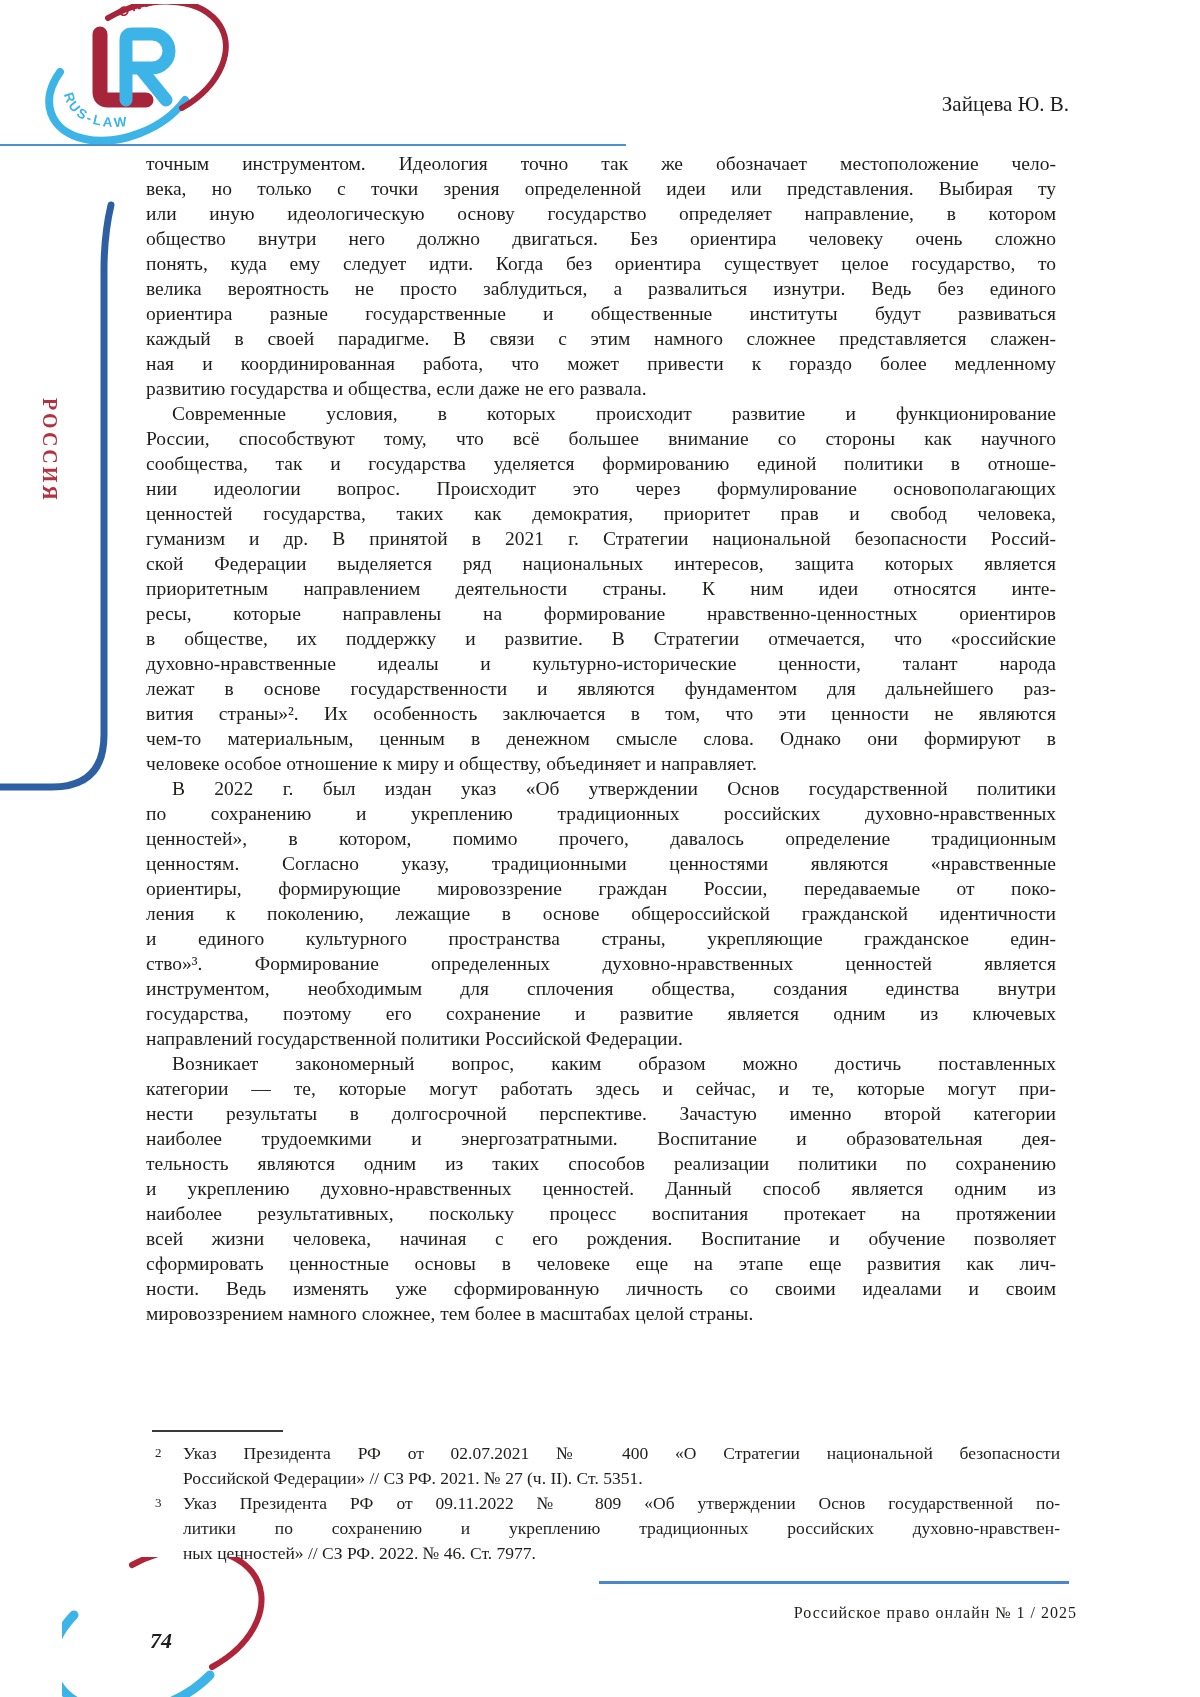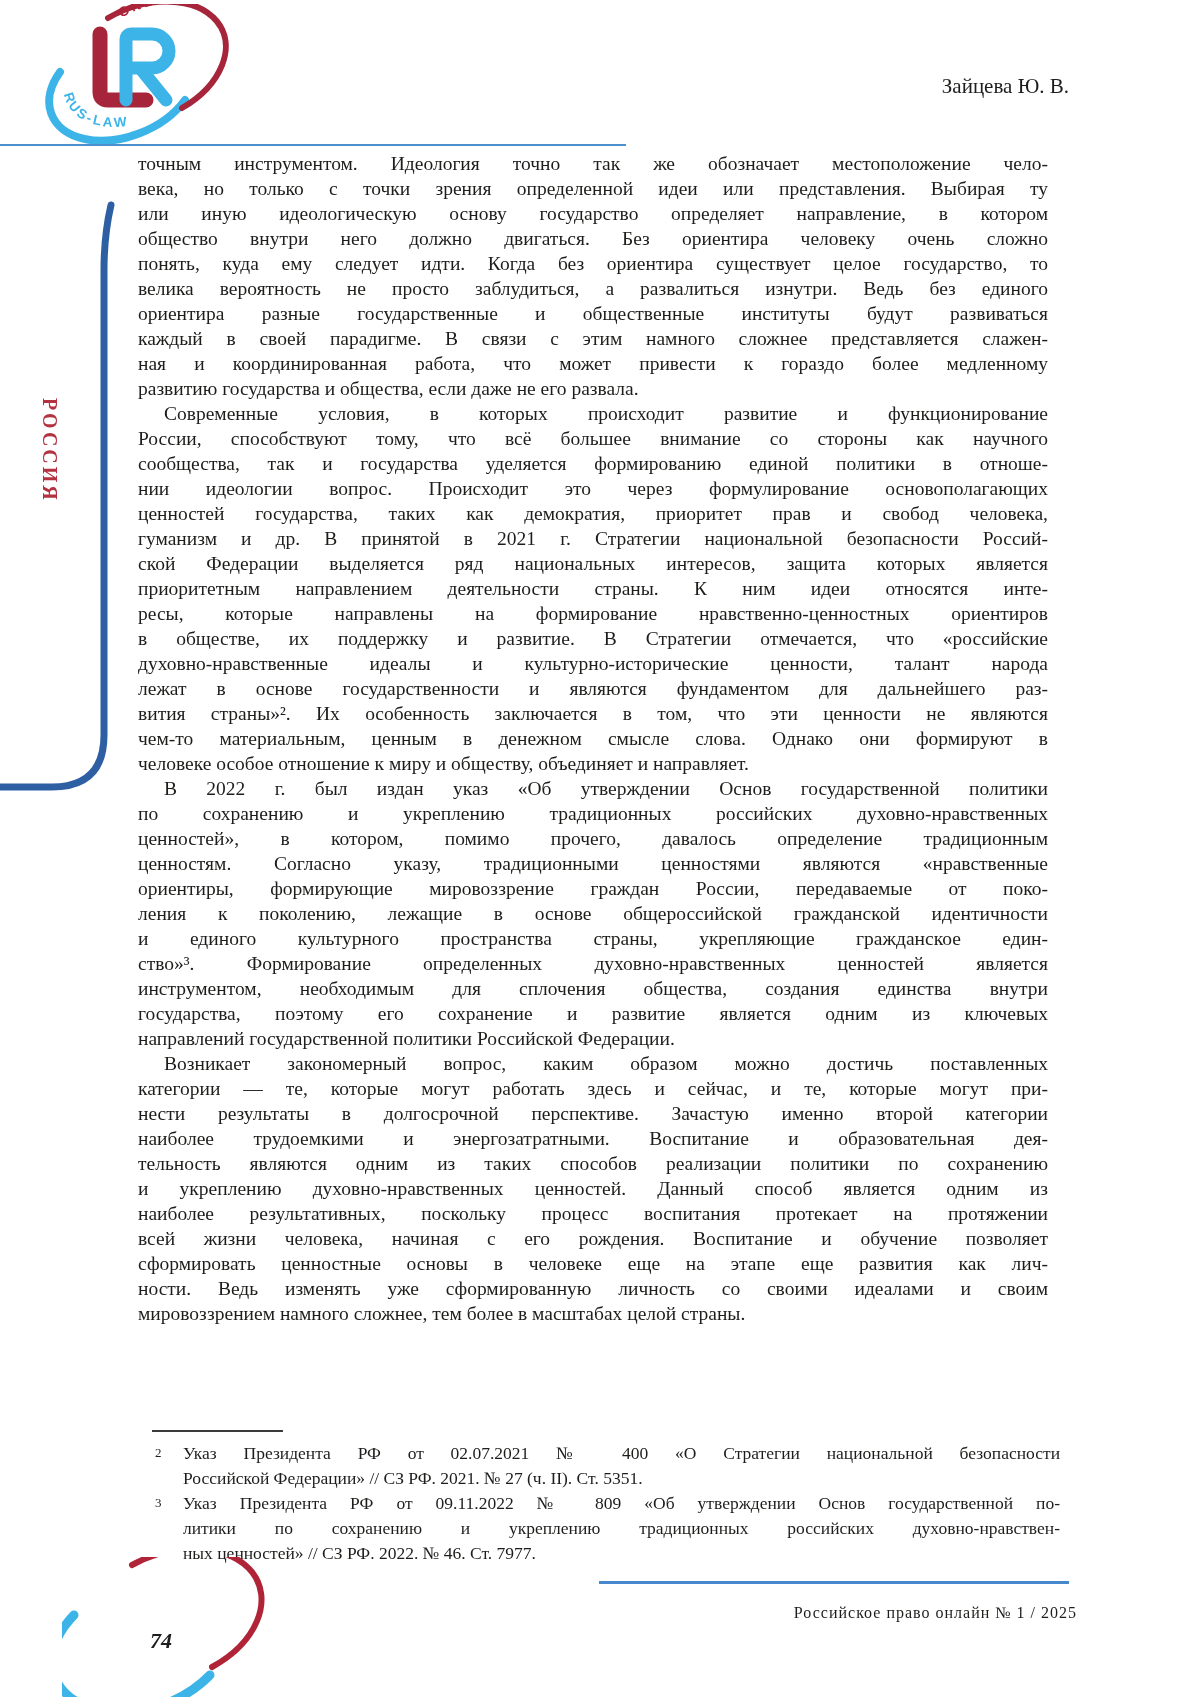--- a/index.html
+++ b/index.html
@@ -1,29 +1,29 @@
 <!DOCTYPE html>
 <html><head>
 <meta charset="utf-8">
 <style>
   html,body{margin:0;padding:0;background:#ffffff;}
   .page{
     position:relative;width:1200px;height:1697px;background:#fff;overflow:hidden;
     font-family:"Liberation Serif","DejaVu Serif",serif;color:#1d1d1b;
   }
   .logo{position:absolute;left:30px;top:4px;width:200px;height:140px;}
-  .author{position:absolute;top:74px;right:131px;font-size:21px;color:#1d1d1b;}
+  .author{position:absolute;top:92px;right:131px;font-size:21px;color:#1d1d1b;}
   .header-rule{position:absolute;left:0;top:144px;width:626px;height:2px;background:#4e8fce;}
   .bracket{position:absolute;left:0;top:190px;width:115px;height:610px;}
   .rubric{
     position:absolute;left:38px;top:398px;
     writing-mode:vertical-rl;
     font-weight:bold;font-size:20px;letter-spacing:3px;color:#b43240;
   }
-  .body-text{position:absolute;left:138px;top:151px;width:910px;font-size:19.5px;line-height:25px;}
+  .body-text{position:absolute;left:146px;top:151px;width:910px;font-size:19.5px;line-height:25px;}
   .line{text-align:justify;text-align-last:justify;}
   .line.last{text-align-last:left;}
   .para.indent .line:first-child{text-indent:26px;}
   .fn-sep{position:absolute;left:152px;top:1430px;width:131px;border-top:2px solid #3a3a3a;}
   .footnotes{position:absolute;left:152px;top:1441px;width:908px;font-size:17.5px;line-height:25px;}
   .footnote{position:relative;padding-left:31px;}
   .fn-marker{position:absolute;left:3px;top:-1px;font-size:13px;}
   .footer-swoosh{position:absolute;left:62px;top:1557px;width:205px;height:140px;}
   .page-num{position:absolute;left:150px;top:1628px;font-size:22px;font-weight:bold;font-style:italic;}
   .footer-rule{position:absolute;left:599px;top:1581px;width:470px;height:3px;background:#4688cb;}

